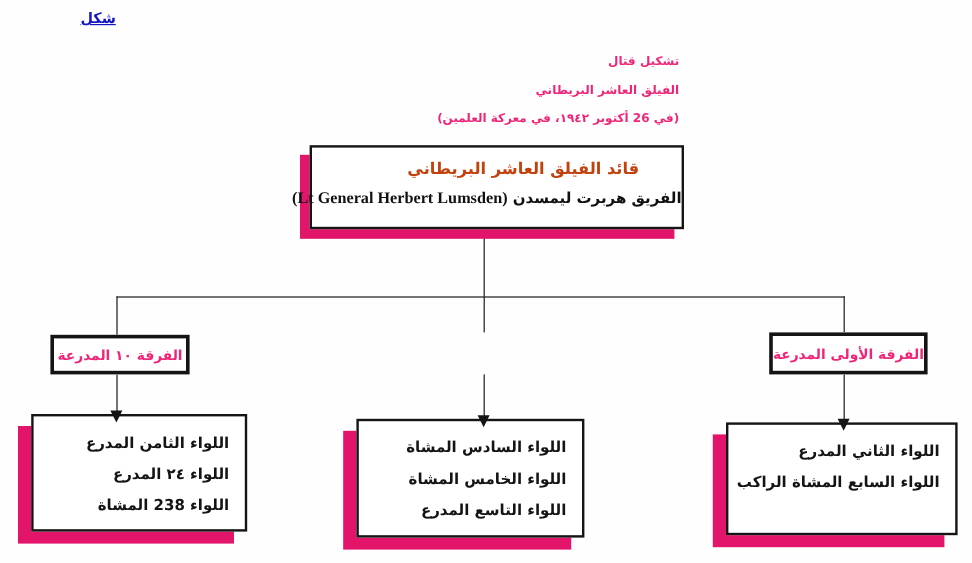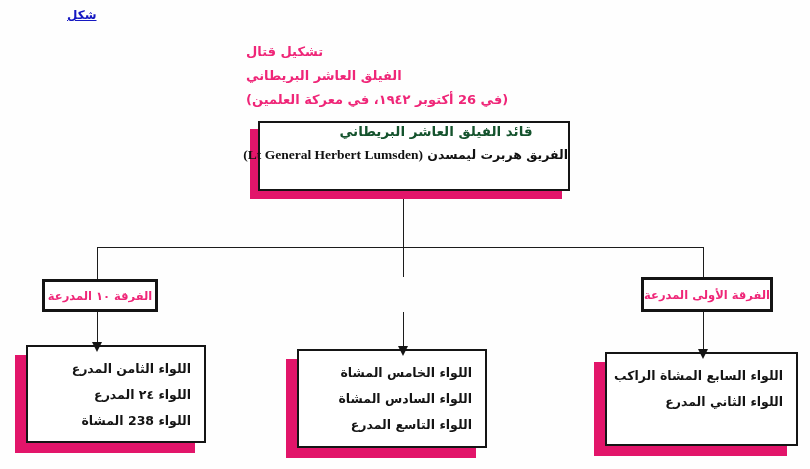--- a/index.html
+++ b/index.html
@@ -9,22 +9,22 @@
     background:#fefefe; overflow:hidden;
     font-family:"DejaVu Sans", sans-serif;
   }
   .fig-label {
     position:absolute; left:67px; top:8px;
     font-size:12px; font-weight:bold; color:#1518c2;
     text-decoration:underline; direction:rtl;
   }
   .title-block {
     position:absolute; left:246px; top:40px; width:320px;
-    text-align:left; direction:rtl;
-    color:#ef2678; font-weight:bold; font-size:13px;
+    text-align:right; direction:rtl;
+    color:#ef2678; font-weight:bold; font-size:10px;
   }
   .title-block .t-line { line-height:24px; white-space:nowrap; }
 
   .line { position:absolute; background:#1c1c1c; z-index:1; }
   .l-root { left:403px; top:198px; width:1px; height:49px; }
   .l-h    { left:97px;  top:247px; width:607px; height:1px; }
   .l-d0   { left:97px;  top:247px; width:1px; height:32px; }
   .l-d1   { left:403px; top:247px; width:1px; height:30px; }
   .l-d2   { left:703px; top:247px; width:1px; height:30px; }
   .l-a0   { left:97px;  top:312px; width:1px; height:33px; }
@@ -39,21 +39,21 @@
   .ar0 { left:92px;  top:342px; }
   .ar1 { left:398px; top:346px; }
   .ar2 { left:698px; top:349px; }
 
   .root-box {
     position:absolute; left:258px; top:121px; width:312px; height:70px;
     background:#fff; border:2.5px solid #151515;
     box-shadow:-8px 8px 0 #e2156a;
     z-index:2; text-align:center; direction:rtl;
   }
-  .root-title { color:#14532d; font-size:13.5px; font-weight:bold; white-space:nowrap;padding-left:44px; }
+  .root-title { margin-top:10px; color:#c2410c; font-size:13.5px; font-weight:bold; white-space:nowrap;padding-left:44px; }
   .root-name  { margin-top:8px; color:#111; font-size:12.5px; font-weight:bold; white-space:nowrap; }
   .root-name .en { font-family:"Liberation Serif", serif; font-size:13.5px; }
 
   .div-box {
     position:absolute; background:#fff; border:3px solid #141414; z-index:2;
     display:flex; align-items:center; justify-content:center;
     direction:rtl; color:#ef2678; font-weight:bold; font-size:11.5px; white-space:nowrap;
   }
   .div0 { left:42px;  top:279px; width:116px; height:33px; }
   .div1 { left:309px; top:277px; width:187px; height:35px; }
@@ -109,22 +109,22 @@
   <div class="div-box div2">
     <span>الفرقة الأولى المدرعة</span>
   </div>
 
   <div class="brig-box b0">
     <div class="brig-line">اللواء الثامن المدرع</div>
     <div class="brig-line">اللواء ٢٤ المدرع</div>
     <div class="brig-line">اللواء 238 المشاة</div>
   </div>
   <div class="brig-box b1">
+    <div class="brig-line">اللواء السادس المشاة</div>
     <div class="brig-line">اللواء الخامس المشاة</div>
-    <div class="brig-line">اللواء السادس المشاة</div>
     <div class="brig-line">اللواء التاسع المدرع</div>
   </div>
   <div class="brig-box b2">
+    <div class="brig-line">اللواء الثاني المدرع</div>
     <div class="brig-line">اللواء السابع المشاة الراكب</div>
-    <div class="brig-line">اللواء الثاني المدرع</div>
   </div>
 
 </div>
 
 </body></html>

